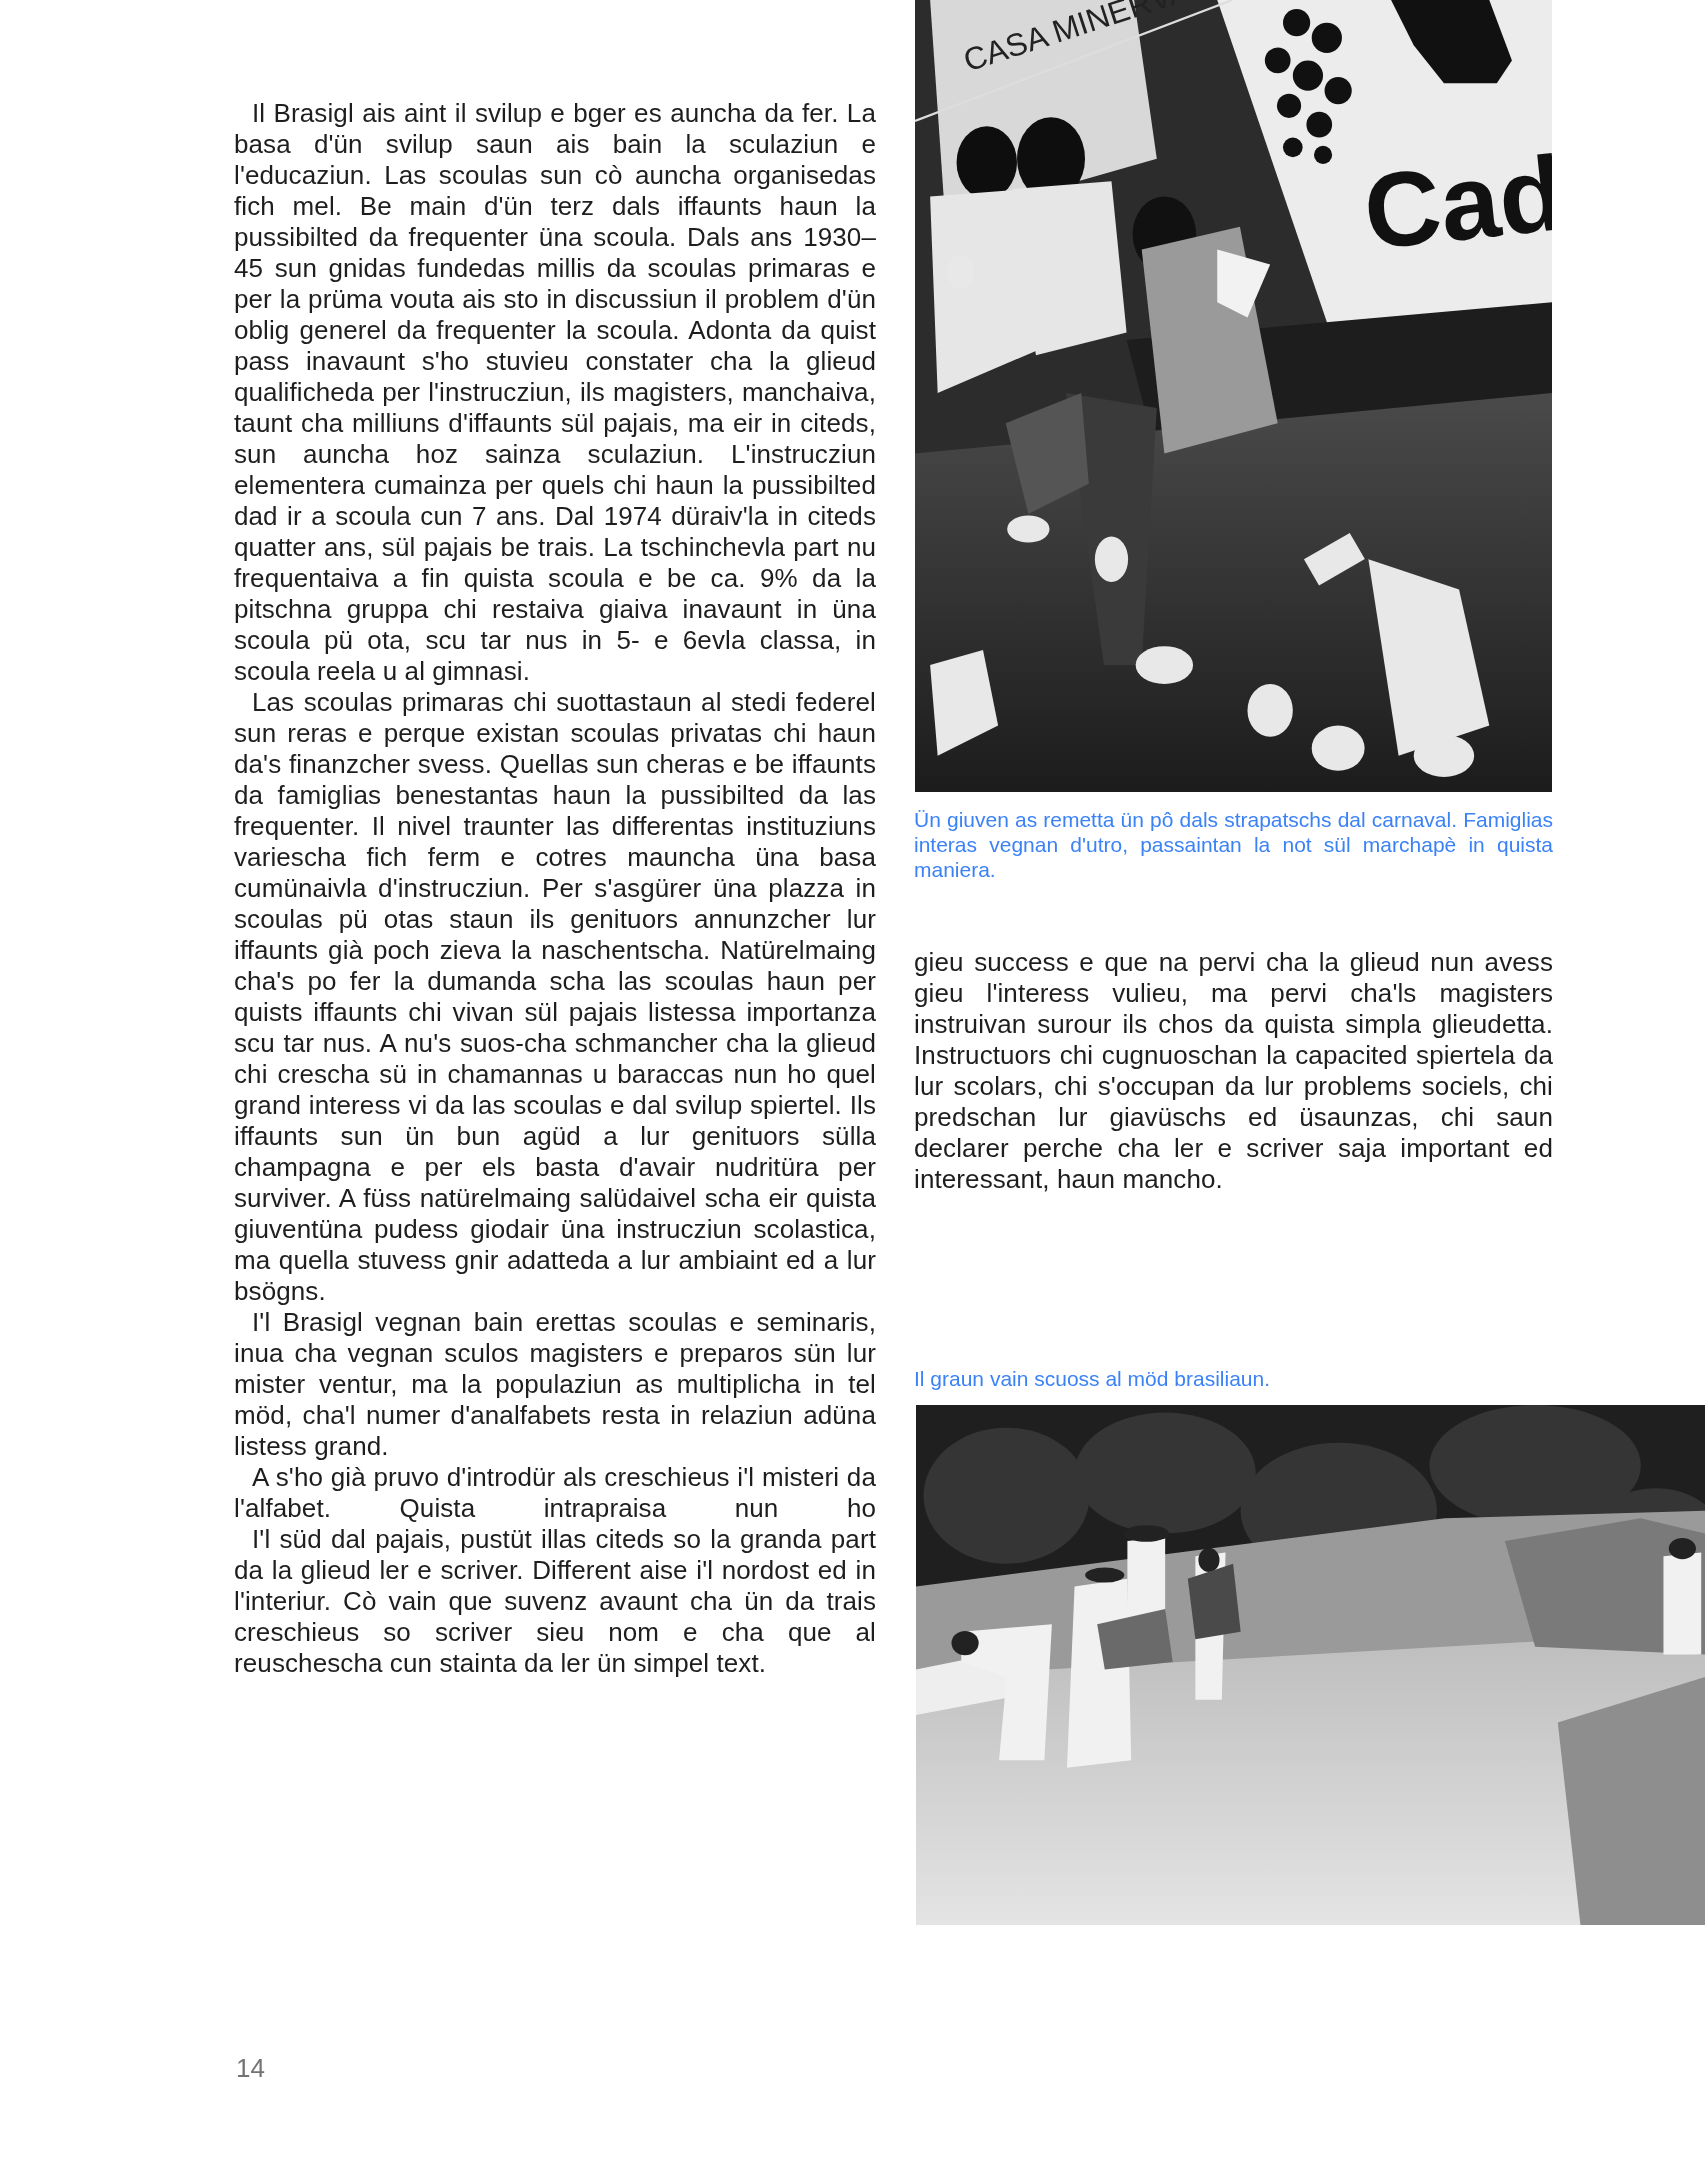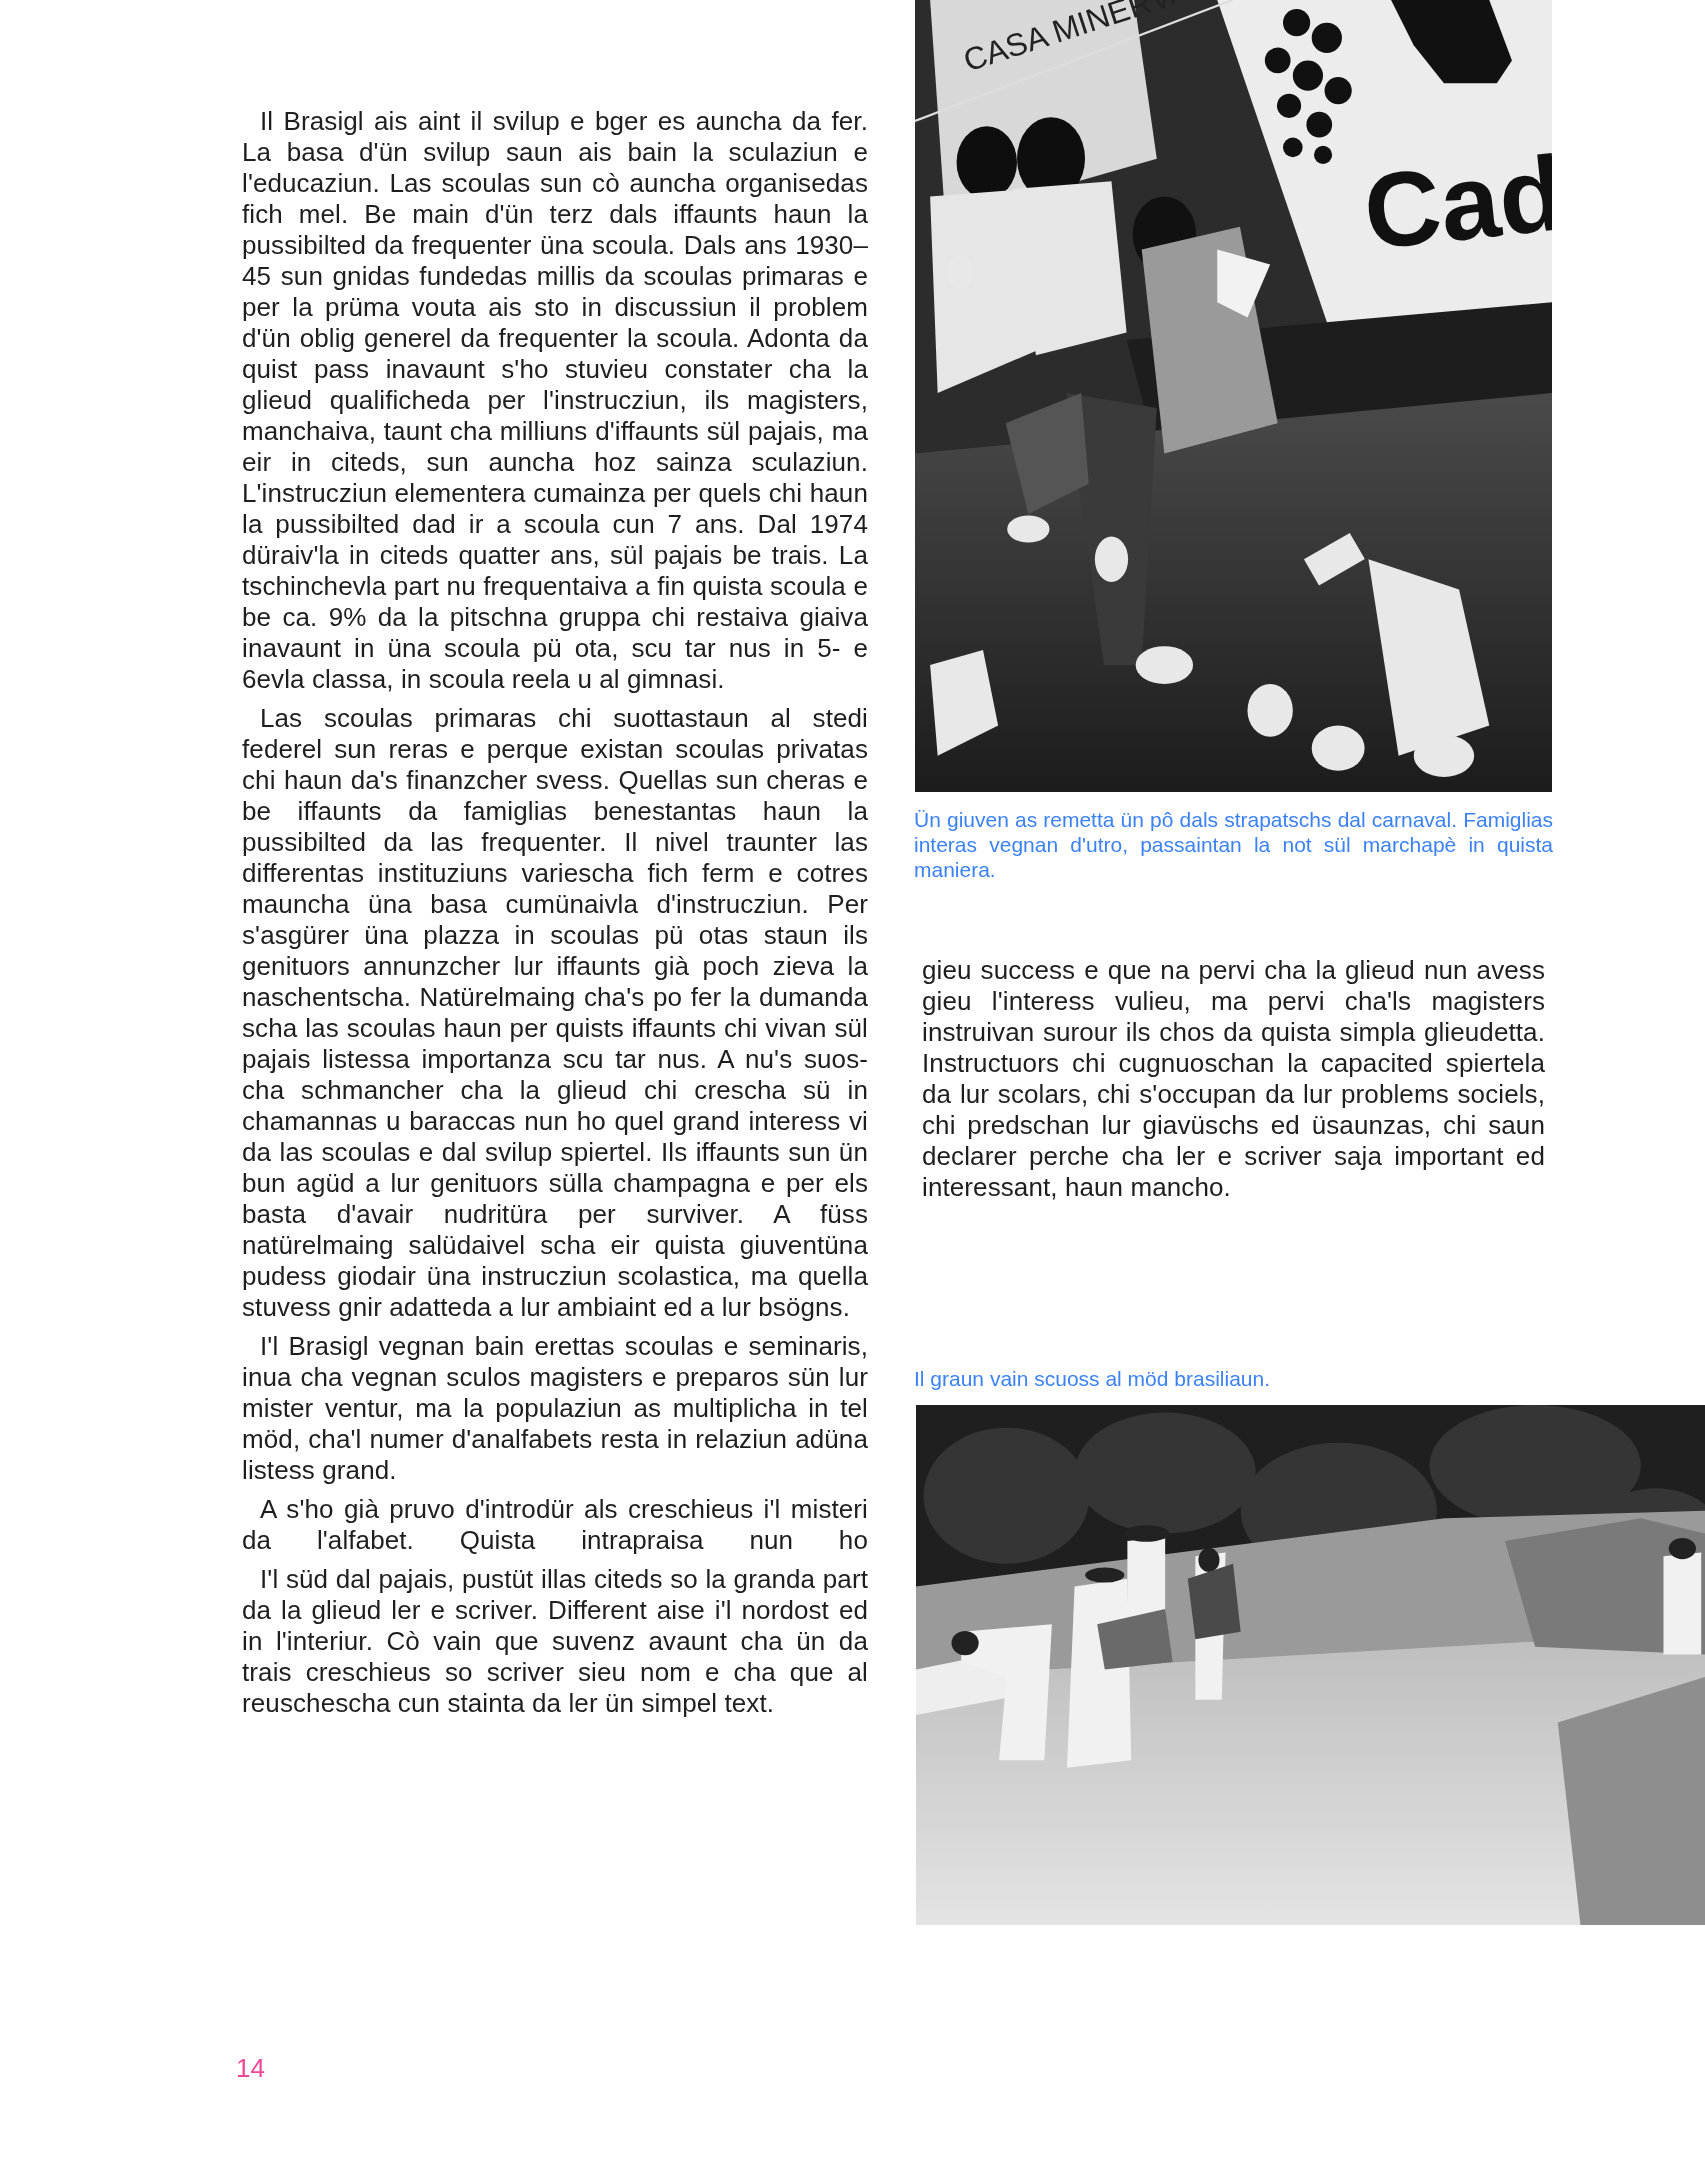--- a/index.html
+++ b/index.html
@@ -6,40 +6,40 @@
     body { width: 1706px; height: 2183px; position: relative; overflow: hidden; color: #1e1e1e; }
     .col {
       position: absolute;
       font-family: "Liberation Sans", sans-serif;
       font-size: 26px;
       line-height: 31px;
       letter-spacing: 0.1px;
       text-align: justify;
       hyphens: none;
     }
-    .col p { margin: 8px; text-indent: 18px; }
+    .col p { margin: 0; text-indent: 18px; }
     #left-col { left: 234px; top: 98px; width: 642px; }
     #right-col { left: 914px; top: 947px; width: 639px; }
     .caption {
       position: absolute;
       font-family: "Liberation Sans", sans-serif;
       font-size: 21px;
       line-height: 25px;
       color: #3b82f6;
       text-align: justify;
     }
     #caption-1 { left: 914px; top: 807px; width: 639px; }
     #caption-2 { left: 914px; top: 1366px; width: 639px; }
     .photo { position: absolute; overflow: hidden; background: #3a3a3a; }
     #photo-1 { left: 915px; top: 0; width: 637px; height: 792px; }
     #photo-2 { left: 916px; top: 1405px; width: 789px; height: 520px; }
     .photo svg { display: block; width: 100%; height: 100%; }
     #page-number {
       position: absolute; left: 236px; top: 2053px;
-      font-family: "Liberation Sans", sans-serif; font-size: 26px; color: #ec4899;
+      font-family: "Liberation Sans", sans-serif; font-size: 26px; color: #737373;
     }
   </style>
 </head>
 <body>
 
 <div id="photo-1" class="photo">
   <svg viewBox="0 0 843 1048" preserveAspectRatio="none">
     <defs>
       <linearGradient id="g-ground" x1="0" y1="0" x2="0" y2="1">
         <stop offset="0" stop-color="#4a4a4a"></stop>

